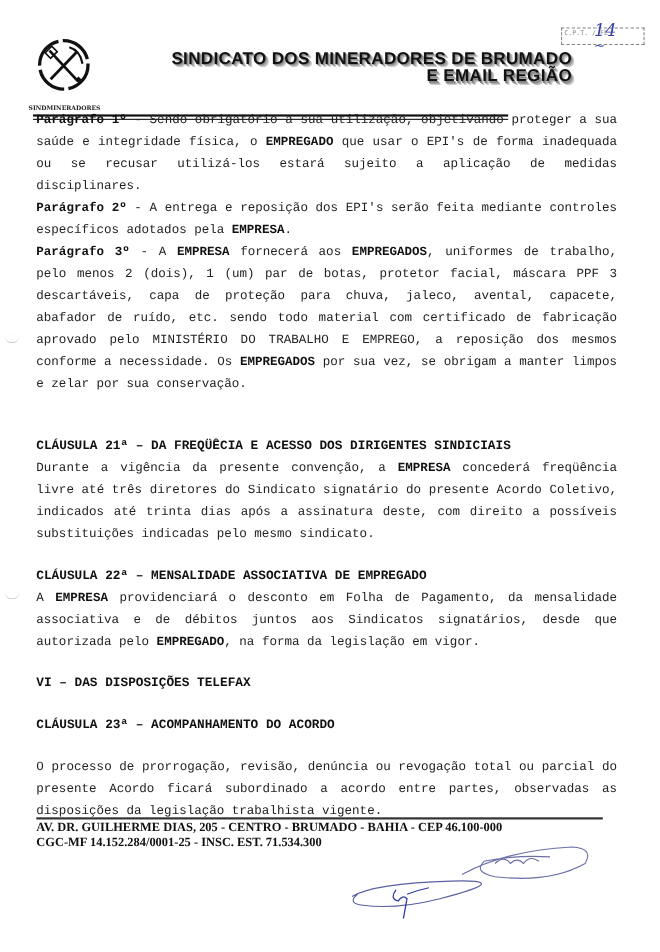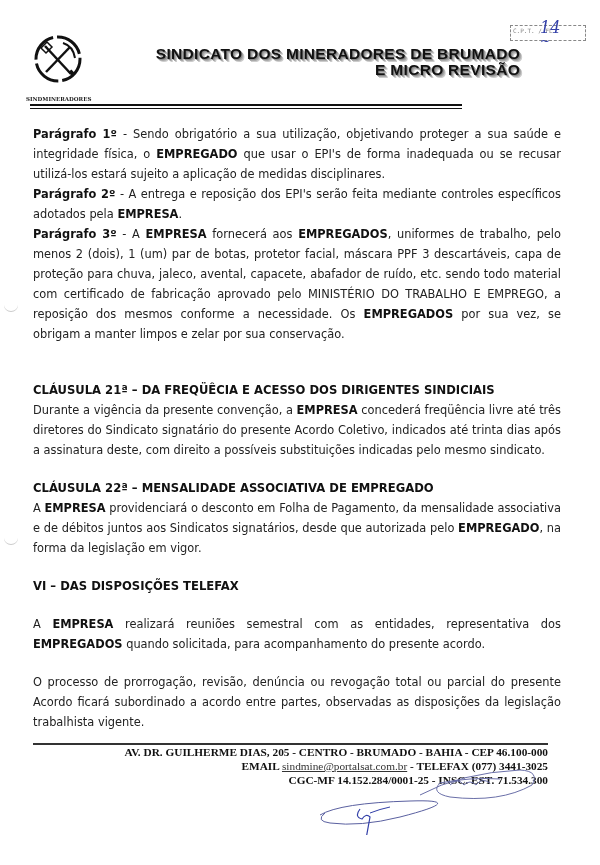--- a/index.html
+++ b/index.html
@@ -8,49 +8,49 @@
   .logo { position: absolute; left: 33px; top: 34px; width: 50px; height: 50px; }
   .logo-caption { position: absolute; left: 26px; top: 96px; width: 64px; text-align: center; font-family: "DejaVu Serif", serif; font-size: 5.5px; font-weight: bold; letter-spacing: 0; color: #222; }
   .org { position: absolute; left: 100px; top: 46px; width: 420px; text-align: center; font-family: "Liberation Sans", sans-serif; font-weight: bold; color: #111; }
   .org-line { font-size: 15.5px; line-height: 16px; letter-spacing: 0.3px; text-shadow: 1px 1px 0 #888, 2px 2px 0 #aaa, 3px 3px 0 #ccc; text-align: right; }
   .stamp { position: absolute; left: 510px; top: 25px; width: 76px; height: 16px; border: 1px dashed #888; font-size: 6px; color: #888; font-family: "DejaVu Sans Mono", monospace; padding: 1px 2px; box-sizing: border-box; }
   .stamp-num { position: absolute; left: 540px; top: 18px; font-family: "DejaVu Serif", serif; font-style: italic; font-size: 16px; color: #3340a8; }
   .stamp-mark { position: absolute; left: 540px; top: 34px; font-size: 12px; color: #3340a8; font-style: italic; }
   .rule-top { position: absolute; left: 30px; top: 104px; width: 432px; height: 2px; background: #111; }
   .rule-top2 { position: absolute; left: 30px; top: 108px; width: 432px; height: 1px; background: #111; }
 
-  .content { position: absolute; left: 33px; top: 124px; width: 528px; font-size: 11.4px; line-height: 20px; text-align: justify; color: #222; }
+  .content { position: absolute; left: 33px; top: 100px; width: 528px; font-size: 11.4px; line-height: 20px; text-align: justify; color: #222; font-family: Liberation Mono, monospace; }
   .content p { margin: 0; }
   .content b { color: #111; }
   .gap { height: 18px; }
   .heading { font-weight: bold; color: #111; font-size: 11.6px; }
 
   .rule-bottom { position: absolute; left: 33px; top: 743px; width: 515px; height: 2px; background: #333; }
-  .footer { position: absolute; left: 33px; top: 745px; width: 515px; text-align: right; font-family: "Liberation Serif", serif; font-weight: bold; font-size: 11.3px; line-height: 14px; color: #111; }
+  .footer { position: absolute; left: 33px; top: 745px; width: 515px; text-align: left; font-family: "Liberation Serif", serif; font-weight: bold; font-size: 11.3px; line-height: 14px; color: #111; }
   .footer .email { font-weight: normal; text-decoration: underline; color: #333; }
   .signature { position: absolute; left: 300px; top: 765px; width: 240px; height: 70px; }
   .margin-mark { position: absolute; width: 14px; height: 6px; border-bottom: 1px solid #ccc; border-radius: 0 0 10px 10px; }
 </style>
 </head>
 <body>
 
 <div class="header">
   <svg class="logo" viewBox="0 0 50 50">
     <circle cx="25" cy="25" r="22" fill="none" stroke="#111" stroke-width="3" stroke-dasharray="30 4"></circle>
     <line x1="12" y1="12" x2="38" y2="40" stroke="#111" stroke-width="2.5"></line>
     <line x1="37" y1="13" x2="13" y2="38" stroke="#111" stroke-width="2.5"></line>
     <path d="M8 14 L14 8 L19 13 L13 19 Z" fill="none" stroke="#111" stroke-width="1.5"></path>
     <path d="M30 9 Q40 12 42 24" fill="none" stroke="#111" stroke-width="2"></path>
     <rect x="36" y="37" width="6" height="4" fill="#111" transform="rotate(45 39 39)"></rect>
   </svg>
   <div class="logo-caption">SINDMINERADORES</div>
 
   <div class="org">
     <div class="org-line">SINDICATO DOS MINERADORES DE BRUMADO</div>
-    <div class="org-line">E MICRO REVISÃO</div>
+    <div class="org-line">E EMAIL REGIÃO</div>
   </div>
 
   <div class="stamp">C.P.T. / FL</div>
   <div class="stamp-num">14</div>
   <div class="stamp-mark">~</div>
 
   <div class="rule-top"></div>
   <div class="rule-top2"></div>
 </div>
 
@@ -71,30 +71,29 @@
   <p><span>Durante a vigência da presente convenção, a </span><b>EMPRESA</b><span> concederá freqüência livre até três diretores do Sindicato signatário do presente Acordo Coletivo, indicados até trinta dias após a assinatura deste, com direito a possíveis substituições indicadas pelo mesmo sindicato.</span></p>
   <div class="gap"></div>
 
   <p class="heading">CLÁUSULA 22ª – MENSALIDADE ASSOCIATIVA DE EMPREGADO</p>
   <p><span>A </span><b>EMPRESA</b><span> providenciará o desconto em Folha de Pagamento, da mensalidade associativa e de débitos juntos aos Sindicatos signatários, desde que autorizada pelo </span><b>EMPREGADO</b><span>, na forma da legislação em vigor.</span></p>
   <div class="gap"></div>
 
   <p class="heading">VI – DAS DISPOSIÇÕES TELEFAX</p>
   <div class="gap"></div>
 
-  <p><span>A </span><b>EMPRESA</b><span> realizará reuniões semestral com as entidades, representativa dos </span><b>EMPREGADOS</b><span> quando solicitada, para acompanhamento do presente acordo.</span></p>
+  <p class="heading">CLÁUSULA 23ª – ACOMPANHAMENTO DO ACORDO</p>
   <div class="gap"></div>
 
   <p>O processo de prorrogação, revisão, denúncia ou revogação total ou parcial do presente Acordo ficará subordinado a acordo entre partes, observadas as disposições da legislação trabalhista vigente.</p>
 </div>
 
 <div class="rule-bottom"></div>
 <div class="footer">
   <div>AV. DR. GUILHERME DIAS, 205 - CENTRO - BRUMADO - BAHIA - CEP 46.100-000</div>
-  <div><span>EMAIL </span><span class="email">sindmine@portalsat.com.br</span><span> - TELEFAX (077) 3441-3025</span></div>
   <div>CGC-MF 14.152.284/0001-25 - INSC. EST. 71.534.300</div>
 </div>
 
 <svg class="signature" viewBox="0 0 240 70">
   <path d="M120 30 Q160 8 220 5 Q240 6 232 20 Q200 38 150 32 Q130 28 140 18 Q170 12 200 14" fill="none" stroke="#6a6fa8" stroke-width="1"></path>
   <path d="M150 20 q8 -8 14 0 q6 -6 12 0 q6 -8 14 -2" fill="none" stroke="#6a6fa8" stroke-width="1"></path>
   <path d="M20 50 Q40 38 110 36 Q170 34 100 52 Q60 62 30 58 Q15 56 25 48" fill="none" stroke="#5a60a0" stroke-width="1"></path>
   <path d="M60 44 q-6 8 2 10 q4 -6 8 -2 l-4 22" fill="none" stroke="#3340a8" stroke-width="1.2"></path>
   <path d="M70 48 q10 -4 20 -6" fill="none" stroke="#3340a8" stroke-width="1"></path>
 </svg>

